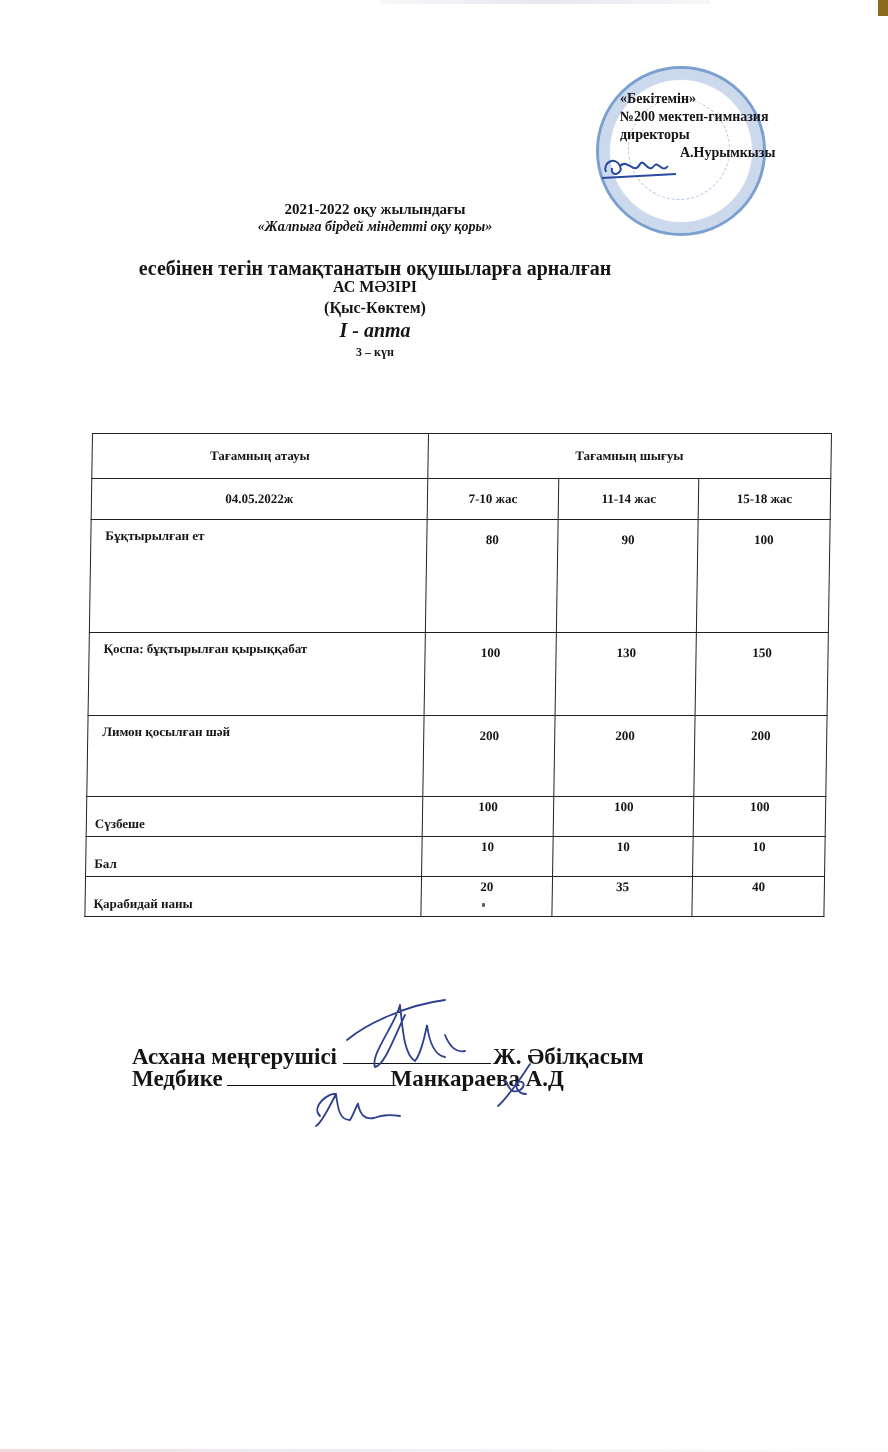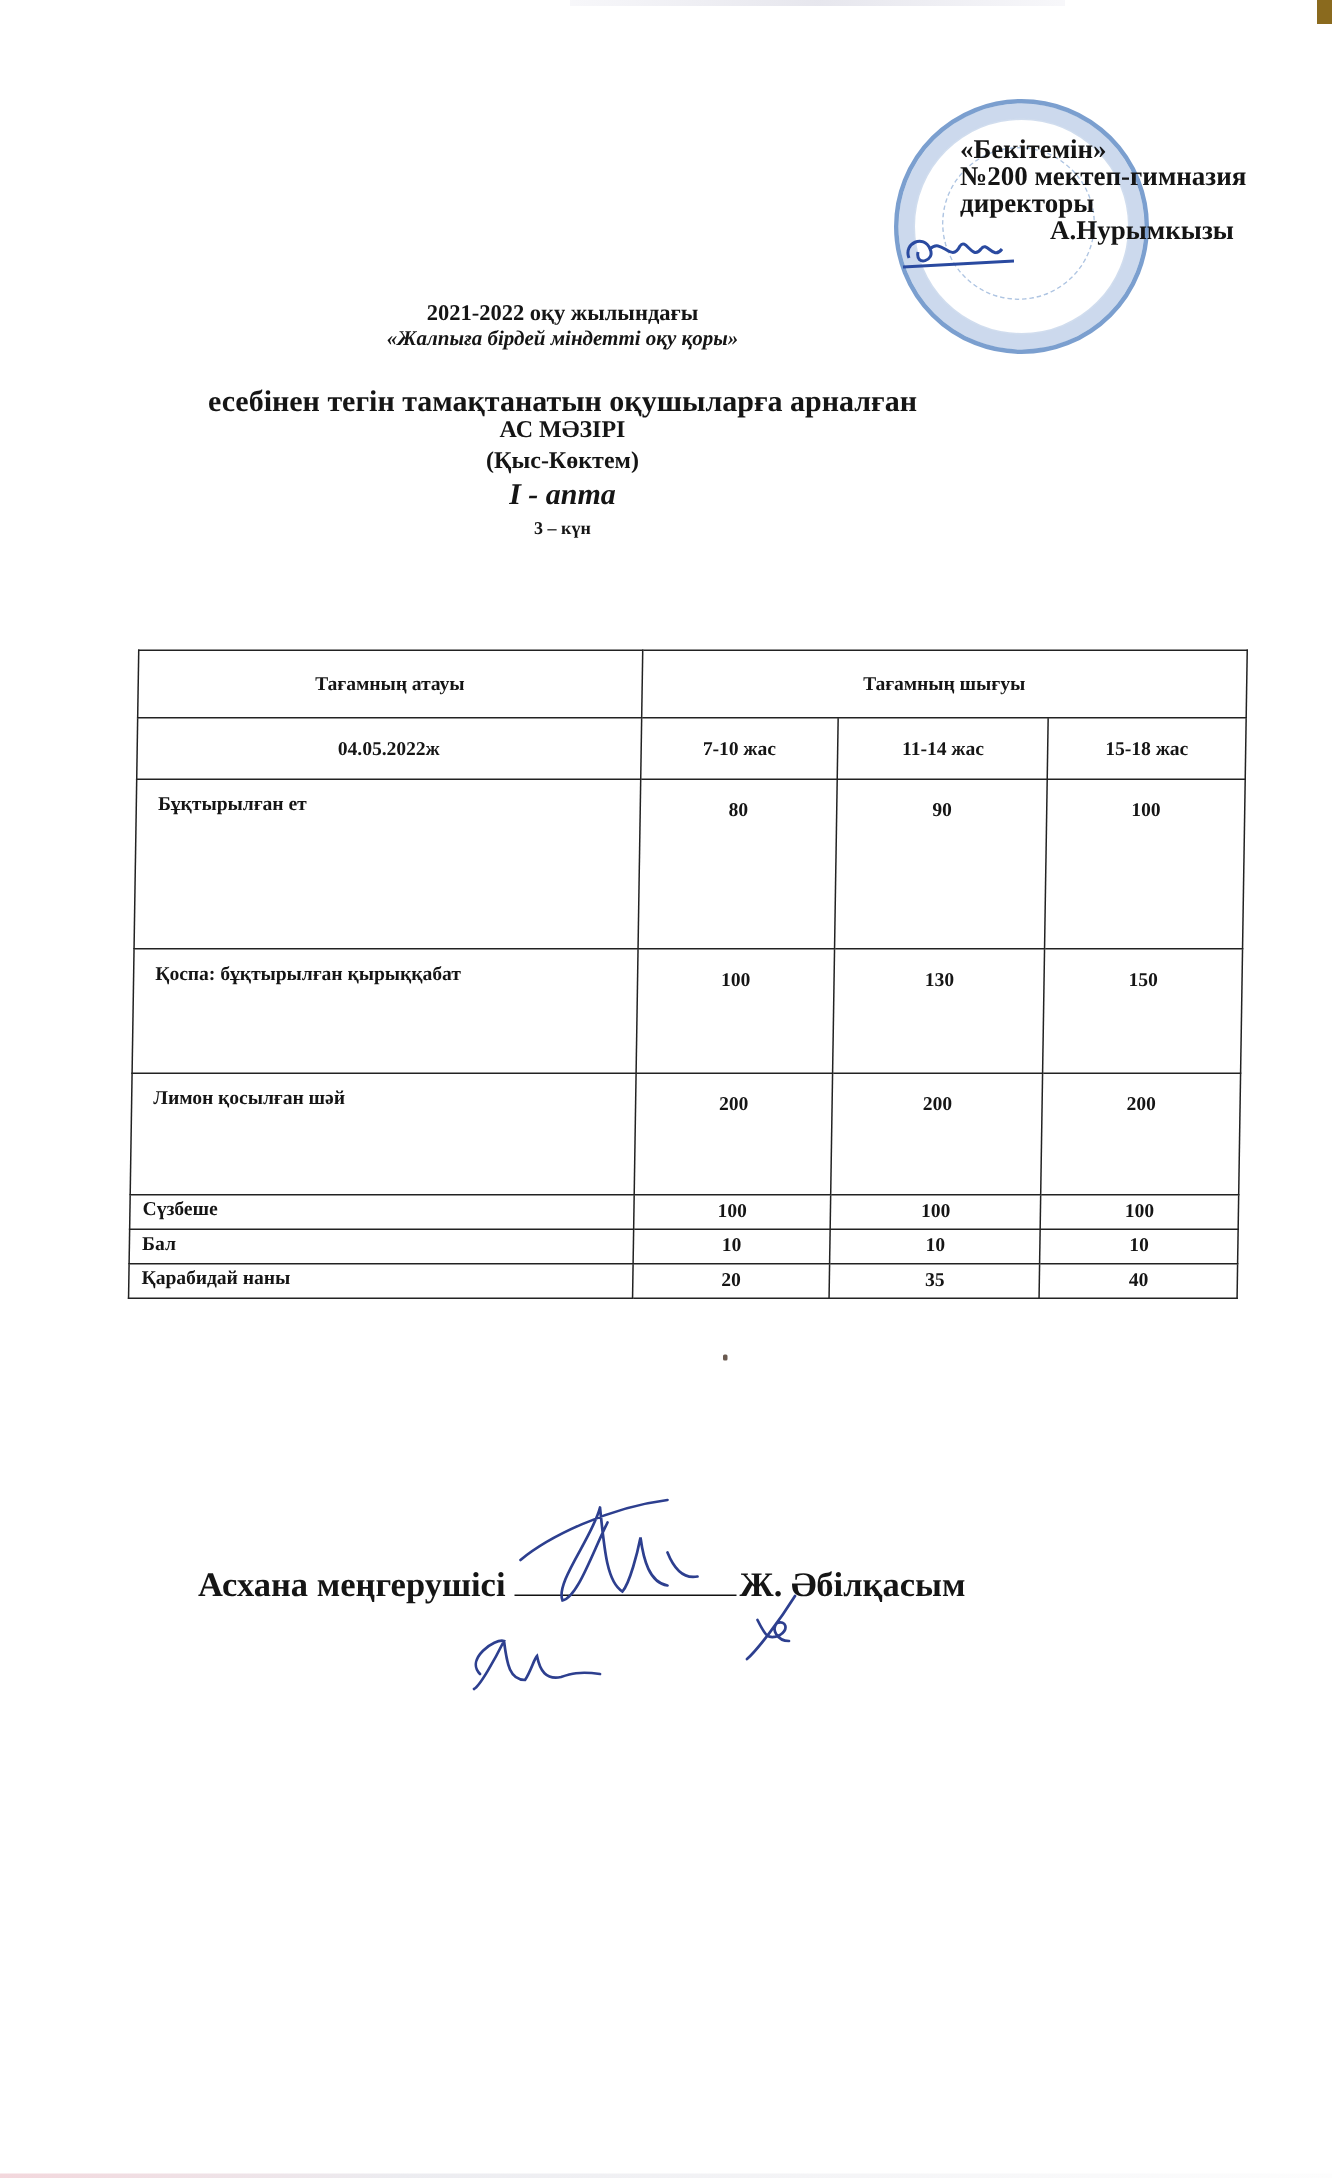--- a/index.html
+++ b/index.html
@@ -10,21 +10,21 @@
   .top-strip { position: absolute; top: 0; left: 380px; width: 330px; height: 4px; background: linear-gradient(90deg, #f4f4f8, #dcdce6, #f4f4f8); opacity: .7; }
   .corner-mark { position: absolute; top: 0; right: 0; width: 10px; height: 16px; background: #8a6a1e; }
 
   .stamp {
     position: absolute; left: 596px; top: 66px; width: 164px; height: 164px; border-radius: 50%;
     border: 3px solid #4f7fbf; box-shadow: inset 0 0 0 10px rgba(120,160,210,.10), inset 0 0 0 11px rgba(79,127,191,.35);
     opacity: .75;
   }
   .stamp-inner { position: absolute; left: 628px; top: 98px; width: 100px; height: 100px; border-radius: 50%; border: 1px dashed rgba(79,127,191,.45); }
 
-  .approve { position: absolute; left: 640px; top: 90px; font-weight: bold; font-size: 18px; line-height: 18px; }
+  .approve { position: absolute; left: 620px; top: 90px; font-weight: bold; font-size: 14px; line-height: 18px; }
   .approve div { white-space: nowrap; }
   .approve .sig-line { position: relative; }
   .approve .sig-line .signame { margin-left: 60px; }
   .sig-ink { position: absolute; stroke: #2a4aa0; fill: none; stroke-width: 2; }
 
   .title-block { position: absolute; left: 0; top: 200px; width: 720px; text-align: center; font-weight: bold; }
   .title-block .l1 { font-size: 15px; line-height: 18px; margin-left: 30px; }
   .title-block .l2 { font-size: 14px; line-height: 17px; font-style: italic; margin-left: 30px; }
   .title-block .l3 { font-size: 20px; line-height: 18px; margin-left: 30px; margin-top: 24px; }
   .title-block .l4 { font-size: 16px; line-height: 20px; margin-left: 30px; }
@@ -39,21 +39,21 @@
   .menu-table td, .menu-table th { border: 1.4px solid #222; padding: 0 6px; vertical-align: top; }
   .menu-table th { font-weight: bold; text-align: center; vertical-align: middle; }
   .menu-table .h1 th { height: 44px; }
   .menu-table .h2 th { height: 40px; }
   .menu-table td.name { font-weight: bold; text-align: left; padding-left: 14px; padding-top: 8px; }
   .menu-table td.val { font-weight: bold; text-align: center; padding-top: 12px; }
   .menu-table tr.tall td { height: 100px; }
   .menu-table tr.mid td { height: 70px; }
   .menu-table tr.mid2 td { height: 68px; }
   .menu-table tr.short td { height: 20px; padding-top: 1px; padding-bottom: 0; }
-  .menu-table tr.short td.name { padding-left: 8px; padding-top: 1px; }
+  .menu-table tr.short td.name { padding-left: 8px; padding-top: 19px; }
   .menu-table tr.short td.val { padding-top: 2px; }
 
   .dot { position: absolute; left: 482px; top: 903px; width: 3px; height: 4px; background: #6a5a50; border-radius: 1px; }
 
   .signatures { position: absolute; left: 132px; top: 1046px; font-weight: bold; font-size: 23px; line-height: 22px; }
   .signatures .row { white-space: nowrap; }
   .signatures .blank { display: inline-block; border-bottom: 1.5px solid #111; height: 14px; vertical-align: baseline; }
   .signatures .b1 { width: 148px; margin: 0 2px 0 6px; }
   .signatures .b2 { width: 100px; margin: 0 6px 0 4px; }
   .signatures .b3 { width: 164px; margin: 0 0 0 4px; }
@@ -146,20 +146,23 @@
   </tr>
 </tbody>
   </table>
 
 <div class="dot"></div>
 
 <div class="signatures">
   <div class="row">
     <span>Асхана меңгерушісі</span><span class="blank b1"></span><span>Ж. Әбілқасым</span>
   </div>
+  <div class="row">
+    <span>Медбике</span><span class="blank b3"></span><span>Манкараева А.Д</span>
+  </div>
 </div>
 
 <svg class="ink" style="left:345px;top:995px;" width="140" height="80" viewBox="0 0 140 80">
   <path d="M2 45 C 20 30, 60 10, 100 5 M60 20 C 50 40, 40 70, 30 72 C 25 60, 50 30, 55 10 M55 10 C 58 40, 60 60, 70 66 C 75 60, 80 40, 82 30 C 84 45, 88 60, 100 62 M100 40 C 104 50, 110 58, 120 56"></path>
 </svg>
 <svg class="ink" style="left:490px;top:1060px;" width="50" height="50" viewBox="0 0 50 50">
   <path d="M40 4 C 30 20, 15 40, 8 46 M15 20 C 20 30, 22 34, 30 30 C 36 26, 34 20, 28 22 C 24 26, 28 34, 36 34"></path>
 </svg>
 <svg class="ink" style="left:290px;top:1086px;" width="120" height="50" viewBox="0 0 120 50">
   <path d="M30 30 C 20 20, 40 6, 46 8 C 40 20, 30 38, 26 40 M46 8 C 48 24, 50 34, 60 34 C 64 28, 66 20, 68 18 C 70 28, 74 34, 84 32 C 90 30, 96 28, 110 30"></path>

